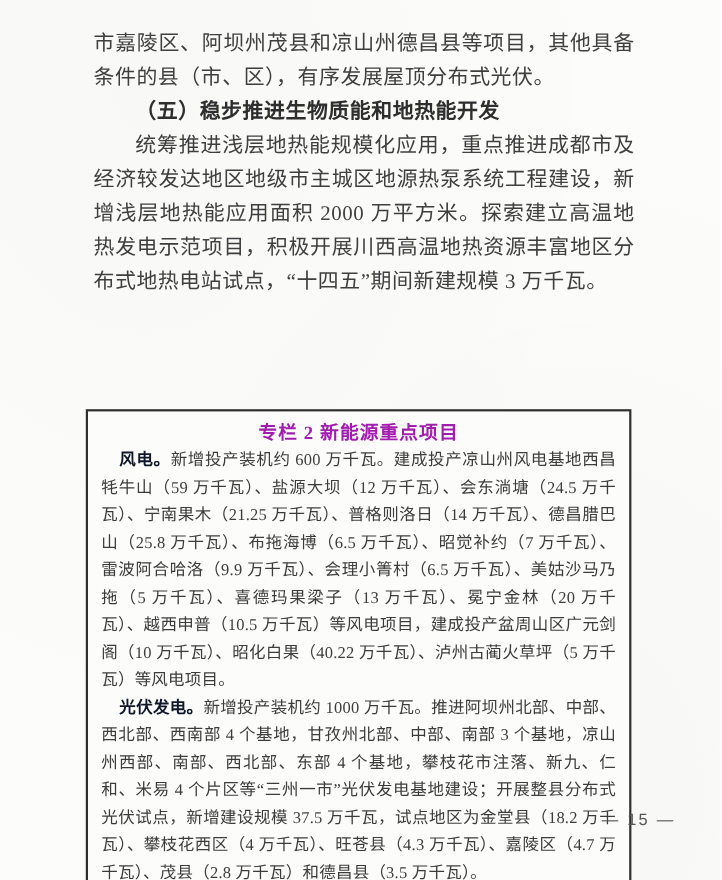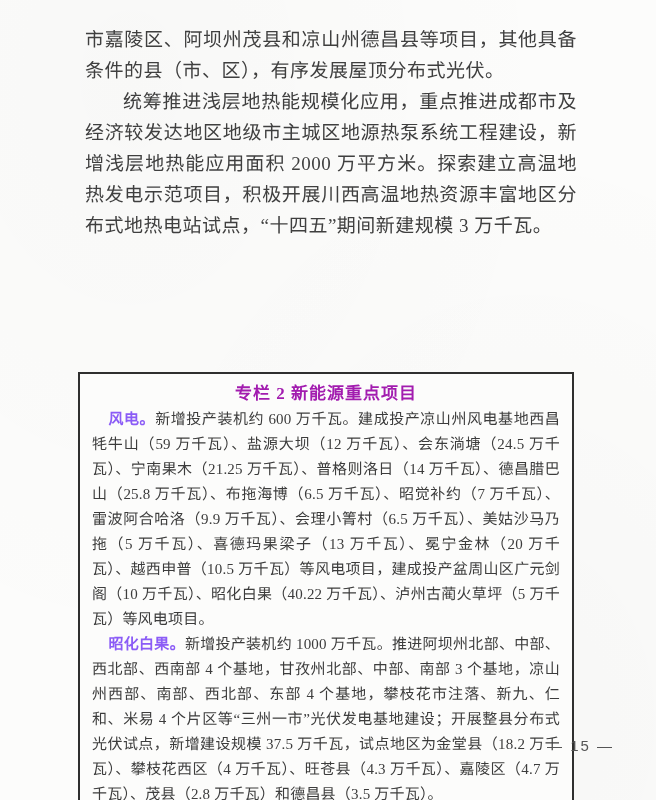--- a/index.html
+++ b/index.html
@@ -72,45 +72,46 @@
     font-size: 15px;
     line-height: 25px;
     text-align: justify;
     text-justify: inter-ideograph;
     text-indent: 1.1em;
     letter-spacing: 0.2px;
     color: #3c3c3c;
   }
   .box-lead {
     font-weight: bold;
-    color: #8b5cf6;
+    color: #0f172a;
   }
   .page-number {
     position: absolute;
     left: 0;
     right: 42px;
     top: 737px;
     text-align: right;
     font-size: 15px;
     color: #555555;
     letter-spacing: 2px;
     font-family: Liberation Sans, sans-serif;
   }
 </style>
 </head>
 <body>
 
 <div class="page">
 
   <div class="body-text">
     <p>市嘉陵区、阿坝州茂县和凉山州德昌县等项目，其他具备条件的县（市、区），有序发展屋顶分布式光伏。</p>
+    <p class="section-heading">（五）稳步推进生物质能和地热能开发</p>
     <p class="para-indent">统筹推进浅层地热能规模化应用，重点推进成都市及经济较发达地区地级市主城区地源热泵系统工程建设，新增浅层地热能应用面积 2000 万平方米。探索建立高温地热发电示范项目，积极开展川西高温地热资源丰富地区分布式地热电站试点，“十四五”期间新建规模 3 万千瓦。</p>
   </div>
 
   <div class="project-box">
     <p class="box-title">专栏 2  新能源重点项目</p>
     <p class="box-para"><span class="box-lead">风电。</span><span>新增投产装机约 600 万千瓦。建成投产凉山州风电基地西昌牦牛山（59 万千瓦）、盐源大坝（12 万千瓦）、会东淌塘（24.5 万千瓦）、宁南果木（21.25 万千瓦）、普格则洛日（14 万千瓦）、德昌腊巴山（25.8 万千瓦）、布拖海博（6.5 万千瓦）、昭觉补约（7 万千瓦）、雷波阿合哈洛（9.9 万千瓦）、会理小箐村（6.5 万千瓦）、美姑沙马乃拖（5 万千瓦）、喜德玛果梁子（13 万千瓦）、冕宁金林（20 万千瓦）、越西申普（10.5 万千瓦）等风电项目，建成投产盆周山区广元剑阁（10 万千瓦）、昭化白果（40.22 万千瓦）、泸州古蔺火草坪（5 万千瓦）等风电项目。</span></p>
-    <p class="box-para"><span class="box-lead">昭化白果。</span><span>新增投产装机约 1000 万千瓦。推进阿坝州北部、中部、西北部、西南部 4 个基地，甘孜州北部、中部、南部 3 个基地，凉山州西部、南部、西北部、东部 4 个基地，攀枝花市注落、新九、仁和、米易 4 个片区等“三州一市”光伏发电基地建设；开展整县分布式光伏试点，新增建设规模 37.5 万千瓦，试点地区为金堂县（18.2 万千瓦）、攀枝花西区（4 万千瓦）、旺苍县（4.3 万千瓦）、嘉陵区（4.7 万千瓦）、茂县（2.8 万千瓦）和德昌县（3.5 万千瓦）。</span></p>
+    <p class="box-para"><span class="box-lead">光伏发电。</span><span>新增投产装机约 1000 万千瓦。推进阿坝州北部、中部、西北部、西南部 4 个基地，甘孜州北部、中部、南部 3 个基地，凉山州西部、南部、西北部、东部 4 个基地，攀枝花市注落、新九、仁和、米易 4 个片区等“三州一市”光伏发电基地建设；开展整县分布式光伏试点，新增建设规模 37.5 万千瓦，试点地区为金堂县（18.2 万千瓦）、攀枝花西区（4 万千瓦）、旺苍县（4.3 万千瓦）、嘉陵区（4.7 万千瓦）、茂县（2.8 万千瓦）和德昌县（3.5 万千瓦）。</span></p>
   </div>
 
   <div class="page-number">— 15 —</div>
 
 </div>
 
 </body></html>

